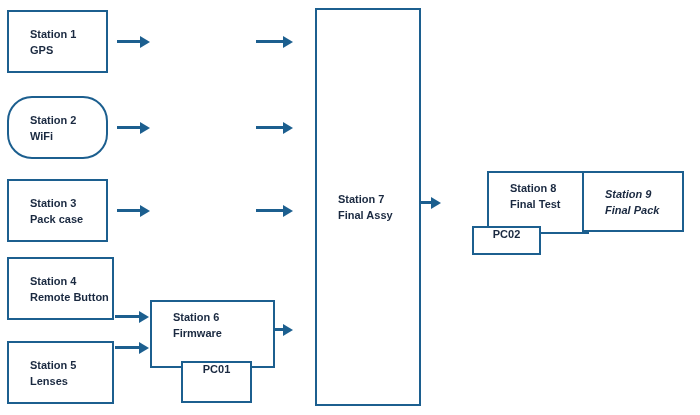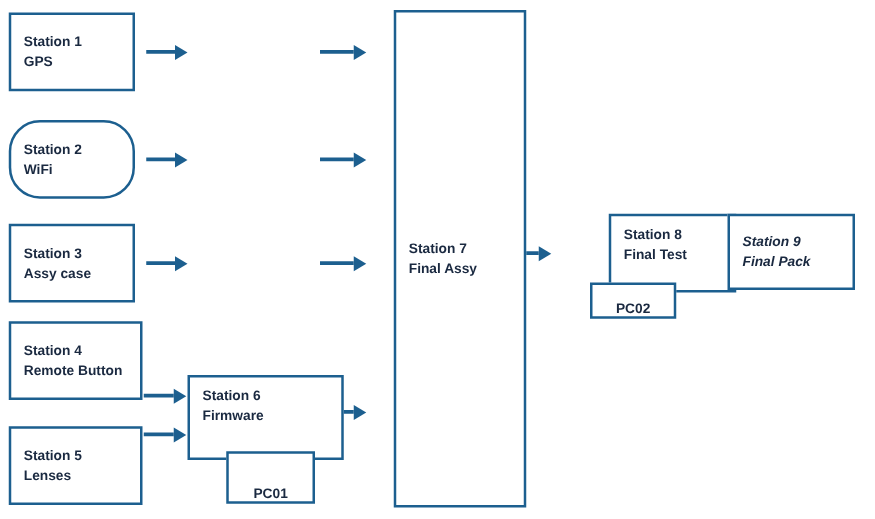--- a/index.html
+++ b/index.html
@@ -16,34 +16,34 @@
       overflow: hidden;
     }
     .node {
       position: absolute;
       box-sizing: border-box;
       background: var(--node-fill, #ffffff);
       border: 2px solid var(--line, #1c5f8f);
       display: flex;
       flex-direction: column;
       justify-content: center;
-      padding-left: 10px;
+      padding-left: 21px;
       color: var(--text, #1a2940);
       font-weight: bold;
       font-size: 11px;
       line-height: 16px;
       z-index: 1;
     }
     .pcbox {
       position: absolute;
       box-sizing: border-box;
       background: var(--node-fill, #ffffff);
       border: 2px solid var(--line, #1c5f8f);
       display: flex;
-      align-items: flex-end;
+      align-items: flex-start;
       justify-content: center;
       color: var(--text, #1a2940);
       font-weight: bold;
       font-size: 11px;
       z-index: 2;
     }
     .arrow {
       position: absolute;
       height: 3px;
       background: var(--line, #1c5f8f);
@@ -96,21 +96,21 @@
     <div>GPS</div>
   </div>
 
   <div class="node n2">
     <div>Station 2</div>
     <div>WiFi</div>
   </div>
 
   <div class="node n3">
     <div>Station 3</div>
-    <div>Assy case</div>
+    <div>Pack case</div>
   </div>
 
   <div class="node n4">
     <div>Station 4</div>
     <div>Remote Button</div>
   </div>
 
   <div class="node n5">
     <div>Station 5</div>
     <div>Lenses</div>

